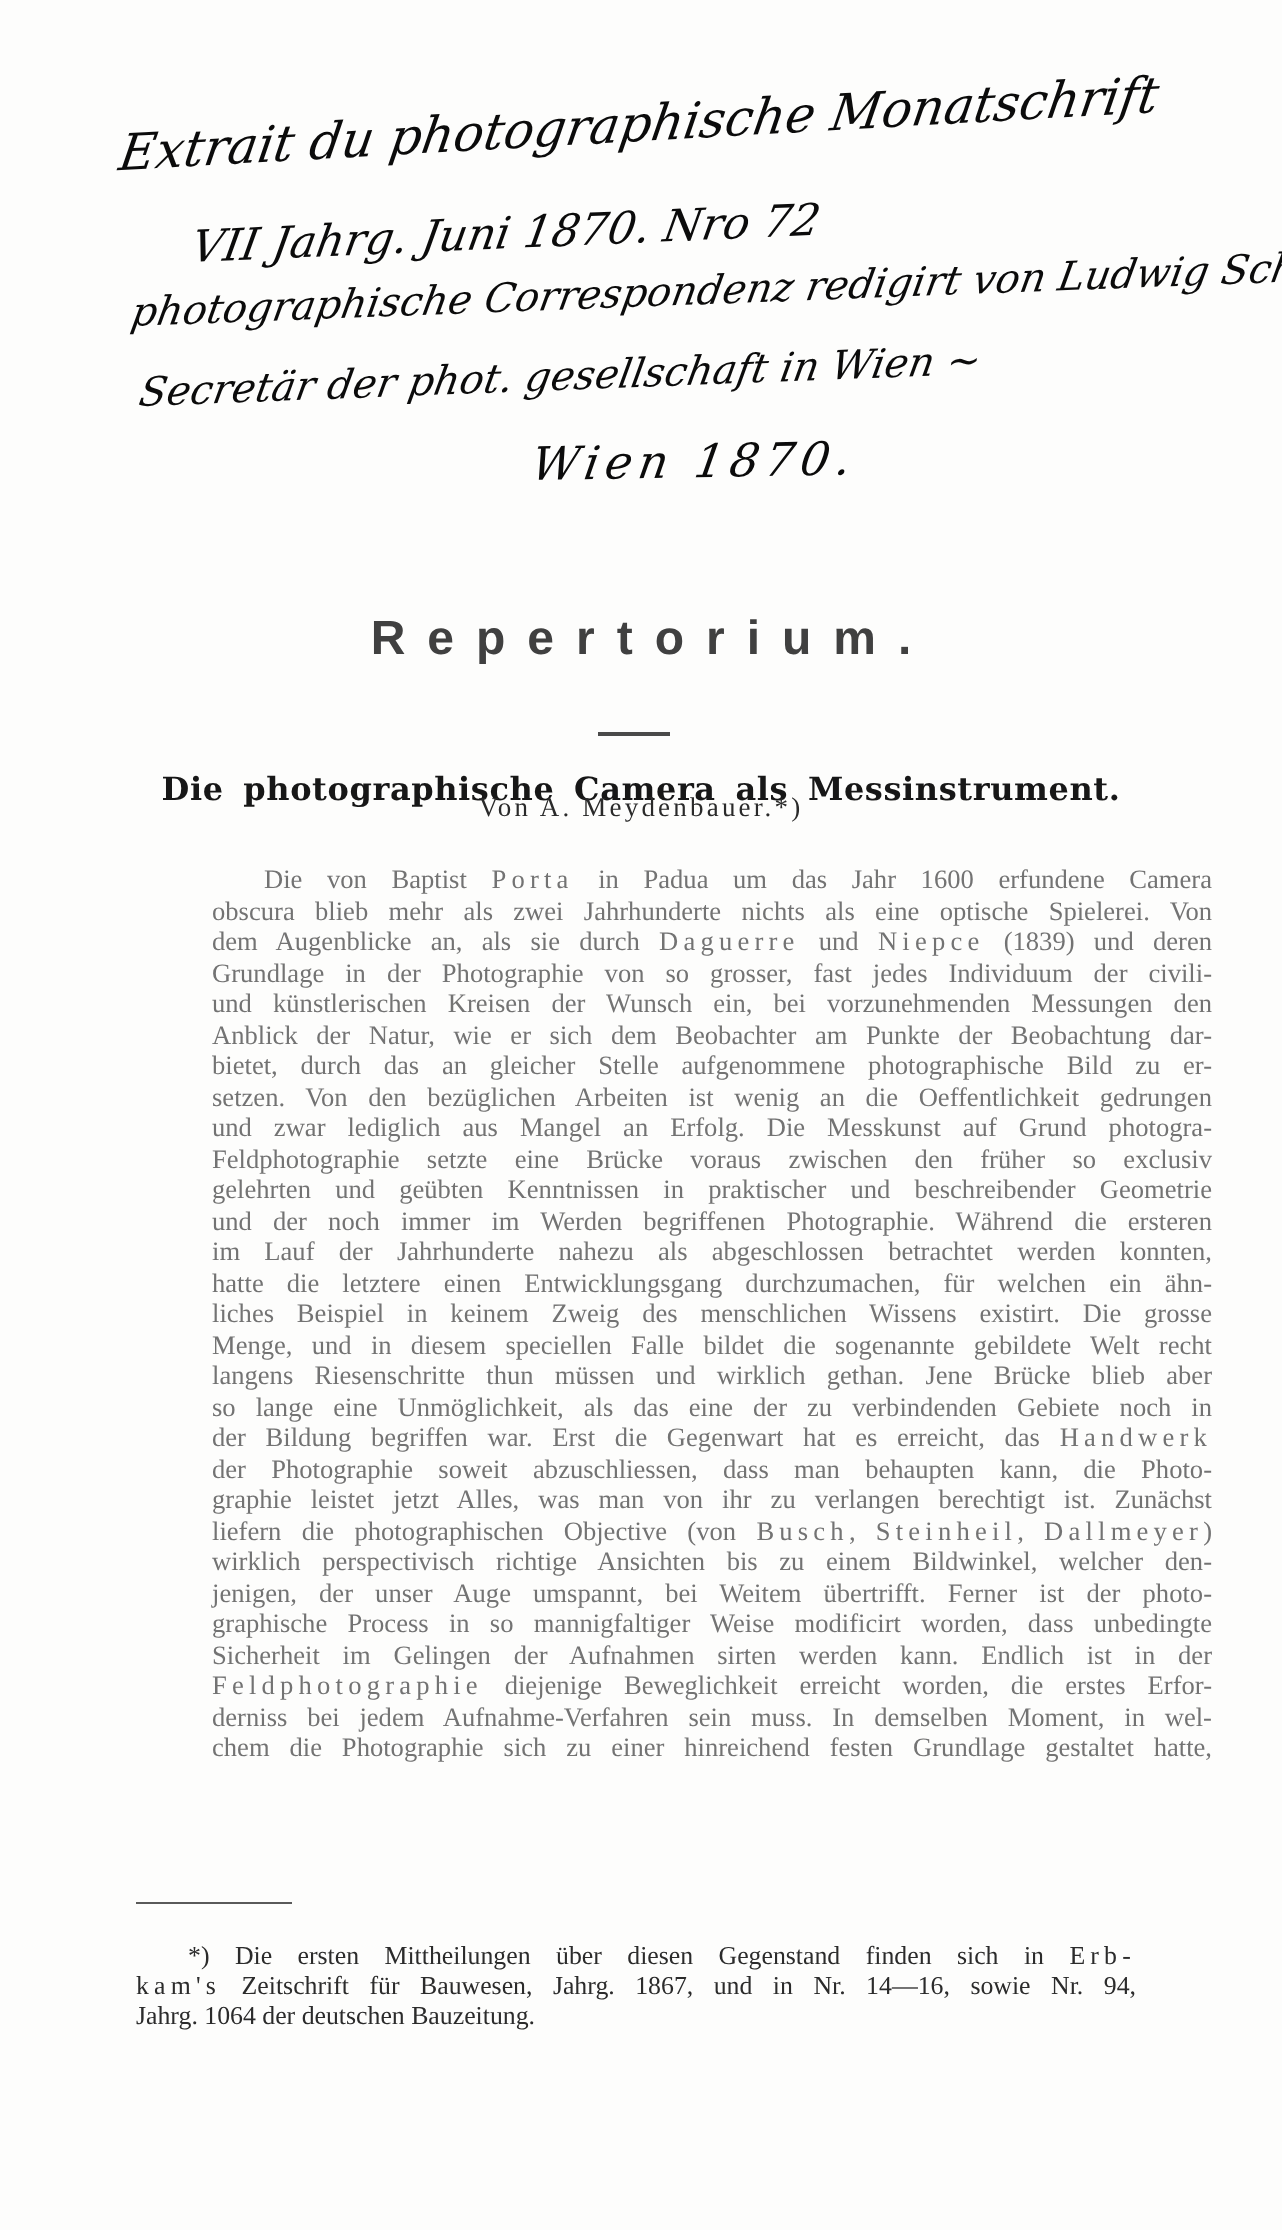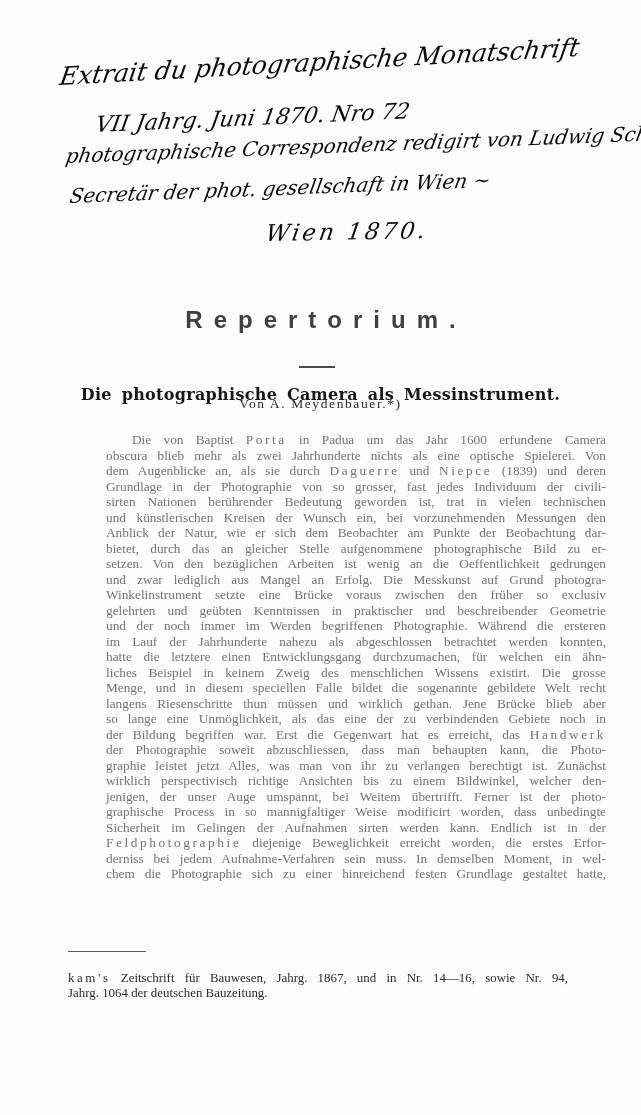--- a/index.html
+++ b/index.html
@@ -74,46 +74,47 @@
   <div class="section-title">Repertorium.</div>
   <div class="title-rule"></div>
   <div class="article-title">Die photographische Camera als Messinstrument.</div>
   <div class="byline">Von A. Meydenbauer.*)</div>
 
   <div class="body-block" id="body-block">
       <div class="bline indent">Die von Baptist <span class="sp">Porta</span> in Padua um das Jahr 1600 erfundene Camera</div>
       <div class="bline">obscura blieb mehr als zwei Jahrhunderte nichts als eine optische Spielerei. Von</div>
       <div class="bline">dem Augenblicke an, als sie durch <span class="sp">Daguerre</span> und <span class="sp">Niepce</span> (1839) und deren</div>
       <div class="bline">Grundlage in der Photographie von so grosser, fast jedes Individuum der civili-</div>
-      <div class="bline">sirten Nationen berührender Bedeutung geworden ist, trat in vielen technischen</div>
       <div class="bline">und künstlerischen Kreisen der Wunsch ein, bei vorzunehmenden Messungen den</div>
       <div class="bline">Anblick der Natur, wie er sich dem Beobachter am Punkte der Beobachtung dar-</div>
       <div class="bline">bietet, durch das an gleicher Stelle aufgenommene photographische Bild zu er-</div>
       <div class="bline">setzen. Von den bezüglichen Arbeiten ist wenig an die Oeffentlichkeit gedrungen</div>
       <div class="bline">und zwar lediglich aus Mangel an Erfolg. Die Messkunst auf Grund photogra-</div>
-      <div class="bline">Winkelinstrument setzte eine Brücke voraus zwischen den früher so exclusiv</div>
+      <div class="bline">Feldphotographie setzte eine Brücke voraus zwischen den früher so exclusiv</div>
       <div class="bline">gelehrten und geübten Kenntnissen in praktischer und beschreibender Geometrie</div>
       <div class="bline">und der noch immer im Werden begriffenen Photographie. Während die ersteren</div>
       <div class="bline">im Lauf der Jahrhunderte nahezu als abgeschlossen betrachtet werden konnten,</div>
       <div class="bline">hatte die letztere einen Entwicklungsgang durchzumachen, für welchen ein ähn-</div>
       <div class="bline">liches Beispiel in keinem Zweig des menschlichen Wissens existirt. Die grosse</div>
       <div class="bline">Menge, und in diesem speciellen Falle bildet die sogenannte gebildete Welt recht</div>
       <div class="bline">langens Riesenschritte thun müssen und wirklich gethan. Jene Brücke blieb aber</div>
       <div class="bline">so lange eine Unmöglichkeit, als das eine der zu verbindenden Gebiete noch in</div>
       <div class="bline">der Bildung begriffen war. Erst die Gegenwart hat es erreicht, das <span class="sp">Handwerk</span></div>
       <div class="bline">der Photographie soweit abzuschliessen, dass man behaupten kann, die Photo-</div>
       <div class="bline">graphie leistet jetzt Alles, was man von ihr zu verlangen berechtigt ist. Zunächst</div>
+      <div class="bline">liefern die photographischen Objective (von <span class="sp">Busch</span>, <span class="sp">Steinheil</span>, <span class="sp">Dallmeyer</span>)</div>
       <div class="bline">wirklich perspectivisch richtige Ansichten bis zu einem Bildwinkel, welcher den-</div>
       <div class="bline">jenigen, der unser Auge umspannt, bei Weitem übertrifft. Ferner ist der photo-</div>
       <div class="bline">graphische Process in so mannigfaltiger Weise modificirt worden, dass unbedingte</div>
       <div class="bline">Sicherheit im Gelingen der Aufnahmen sirten werden kann. Endlich ist in der</div>
       <div class="bline"><span class="sp">Feldphotographie</span> diejenige Beweglichkeit erreicht worden, die erstes Erfor-</div>
       <div class="bline">derniss bei jedem Aufnahme-Verfahren sein muss. In demselben Moment, in wel-</div>
       <div class="bline">chem die Photographie sich zu einer hinreichend festen Grundlage gestaltet hatte,</div>
     </div>
 
   <div class="fn-rule"></div>
   <div class="fn-block" id="fn-block">
+      <div class="bline indent">*) Die ersten Mittheilungen über diesen Gegenstand finden sich in <span class="sp">Erb-</span></div>
       <div class="bline"><span class="sp">kam's</span> Zeitschrift für Bauwesen, Jahrg. 1867, und in Nr. 14—16, sowie Nr. 94,</div>
       <div class="bline noj">Jahrg. 1064 der deutschen Bauzeitung.</div>
     </div>
 
 </div>
 
 </body></html>

